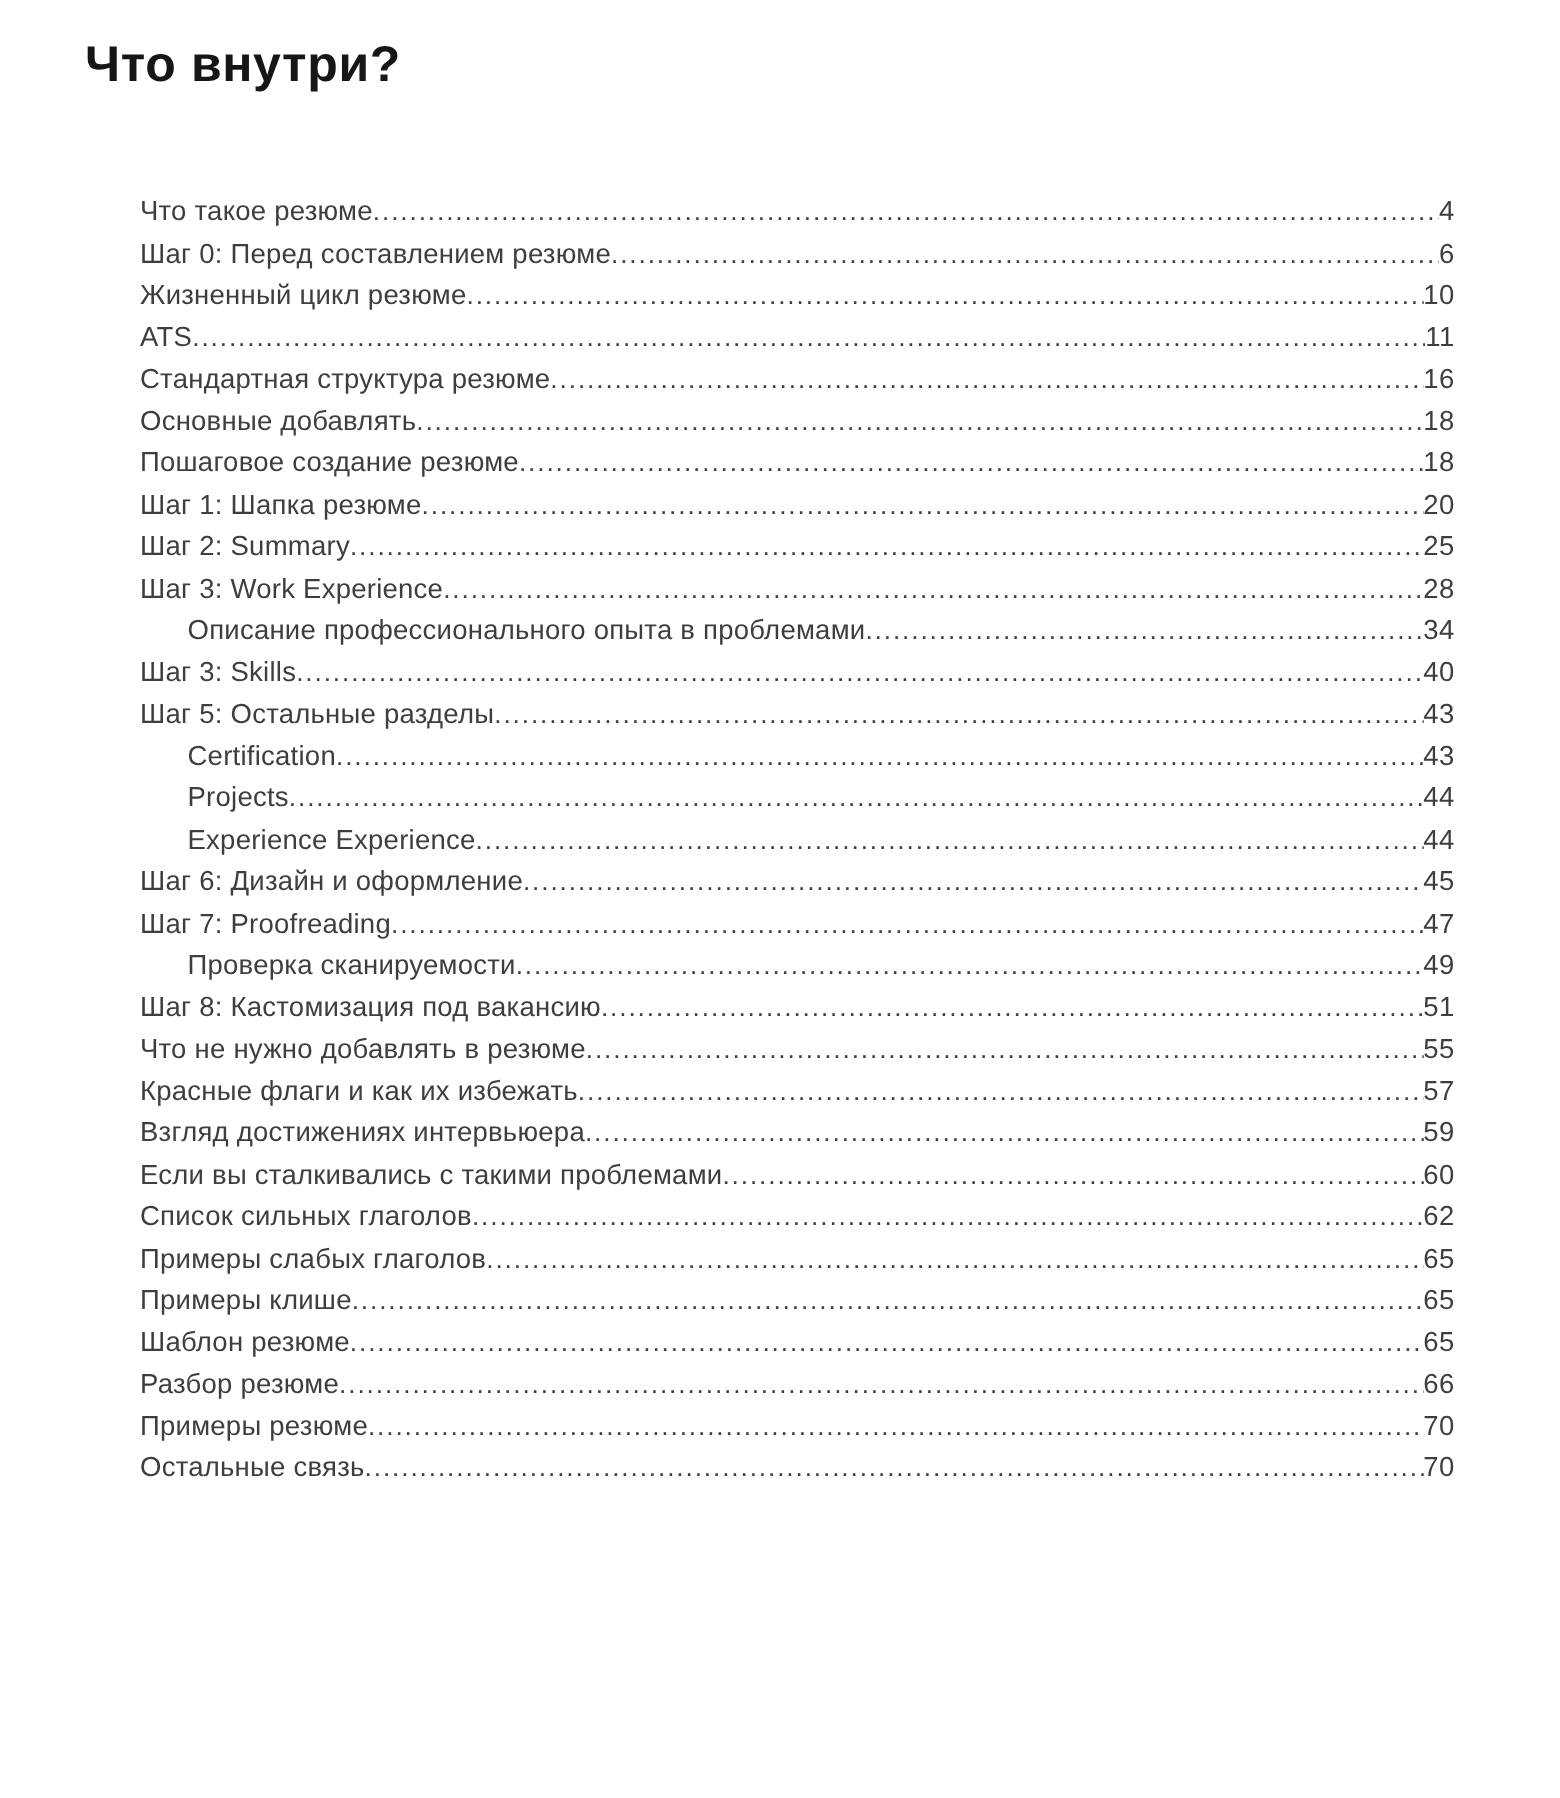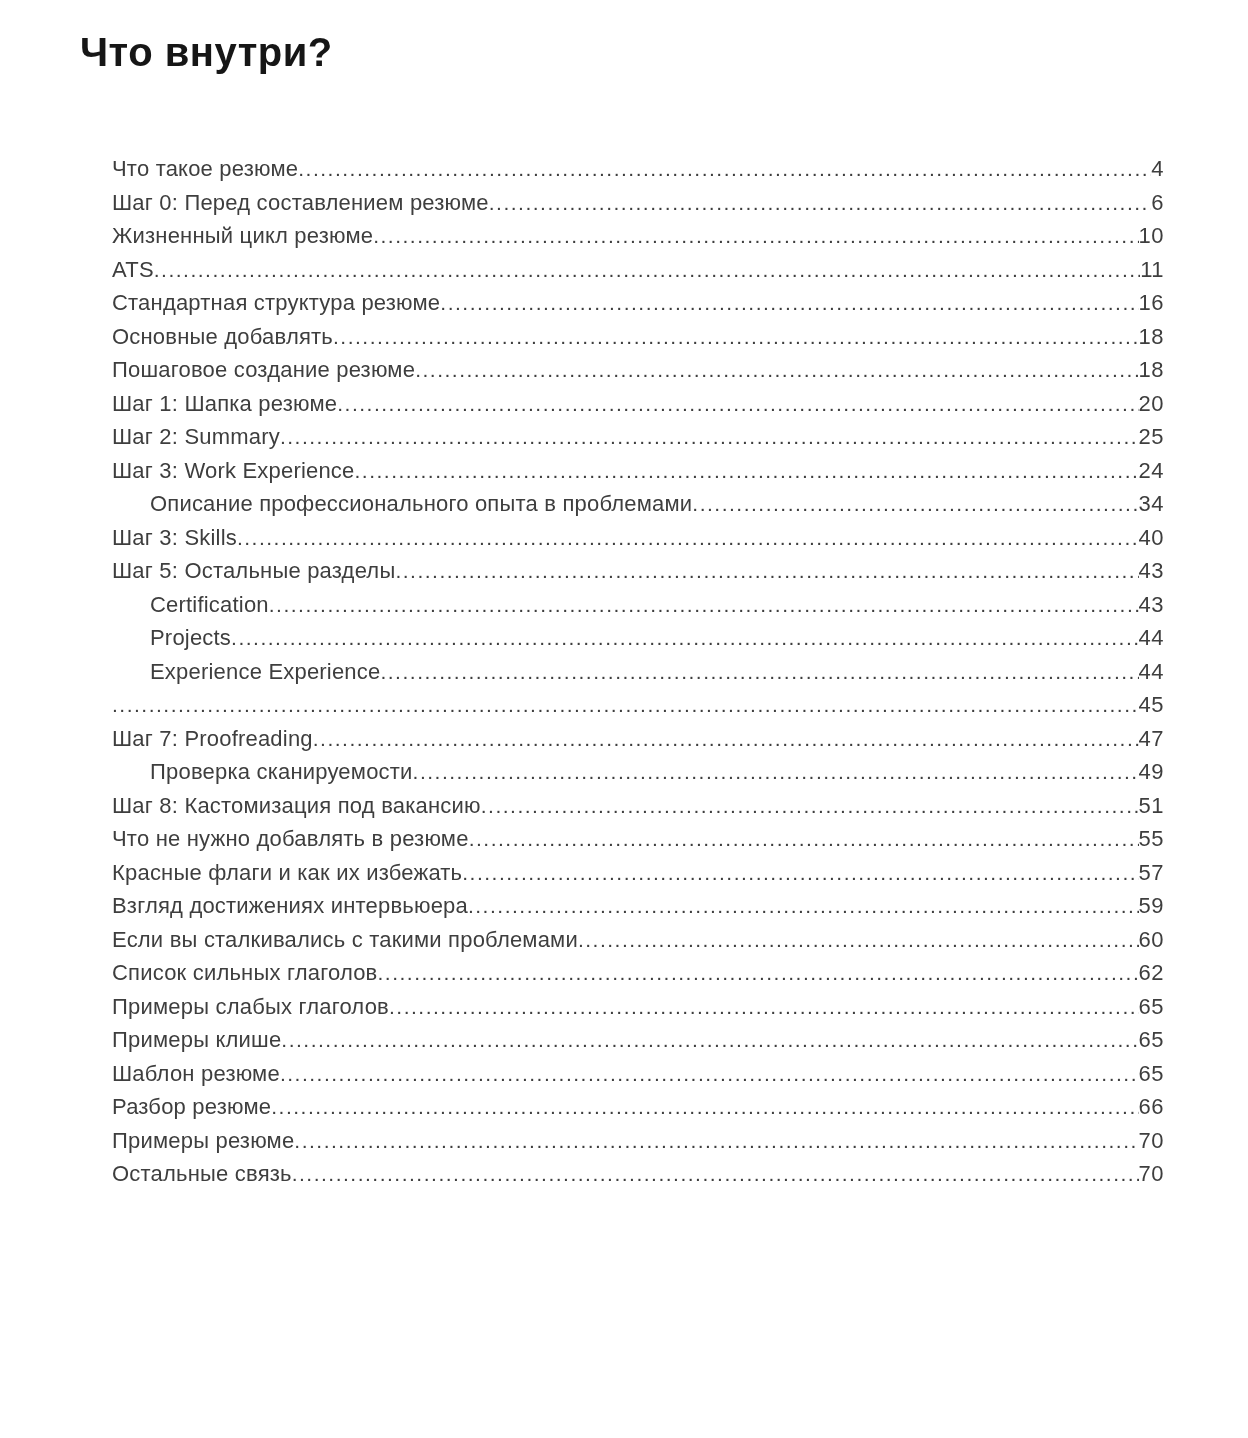--- a/index.html
+++ b/index.html
@@ -15,21 +15,21 @@
     background: var(--bg-color, #ffffff);
     overflow: hidden;
   }
   .page {
     box-sizing: border-box;
     width: 1248px;
     height: 1438px;
     padding: 28px 68px 0 68px;
   }
   .doc-title {
-    margin: 0 0 76px 12px;
+    margin: 0 0 76px 0;
     font-size: 40px;
     line-height: 48px;
     font-weight: 800;
     letter-spacing: 0.5px;
     color: var(--title-color, #161616);
   }
   .toc {
     margin-left: 44px;
     margin-right: 16px;
   }
@@ -115,21 +115,21 @@
         <span class="toc-page">20</span>
       </div>
       <div class="toc-row">
         <span class="toc-label">Шаг 2: Summary</span>
         <span class="toc-leader"></span>
         <span class="toc-page">25</span>
       </div>
       <div class="toc-row">
         <span class="toc-label">Шаг 3: Work Experience</span>
         <span class="toc-leader"></span>
-        <span class="toc-page">24</span>
+        <span class="toc-page">28</span>
       </div>
       <div class="toc-row indent">
         <span class="toc-label">Описание профессионального опыта в проблемами</span>
         <span class="toc-leader"></span>
         <span class="toc-page">34</span>
       </div>
       <div class="toc-row">
         <span class="toc-label">Шаг 3: Skills</span>
         <span class="toc-leader"></span>
         <span class="toc-page">40</span>
@@ -148,20 +148,21 @@
         <span class="toc-label">Projects</span>
         <span class="toc-leader"></span>
         <span class="toc-page">44</span>
       </div>
       <div class="toc-row indent">
         <span class="toc-label">Experience Experience</span>
         <span class="toc-leader"></span>
         <span class="toc-page">44</span>
       </div>
       <div class="toc-row">
+        <span class="toc-label">Шаг 6: Дизайн и оформление</span>
         <span class="toc-leader"></span>
         <span class="toc-page">45</span>
       </div>
       <div class="toc-row">
         <span class="toc-label">Шаг 7: Proofreading</span>
         <span class="toc-leader"></span>
         <span class="toc-page">47</span>
       </div>
       <div class="toc-row indent">
         <span class="toc-label">Проверка сканируемости</span>

